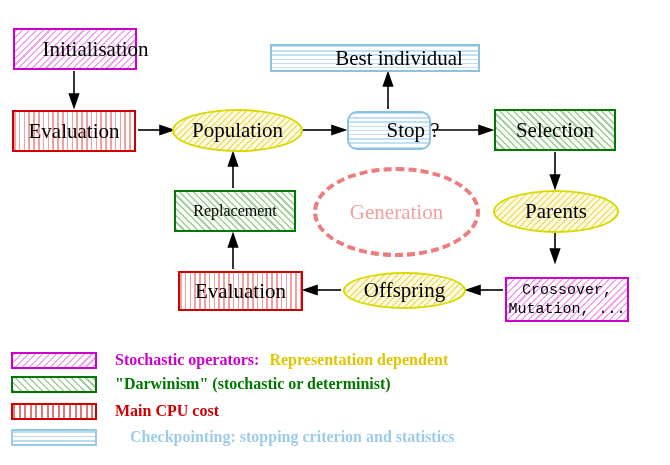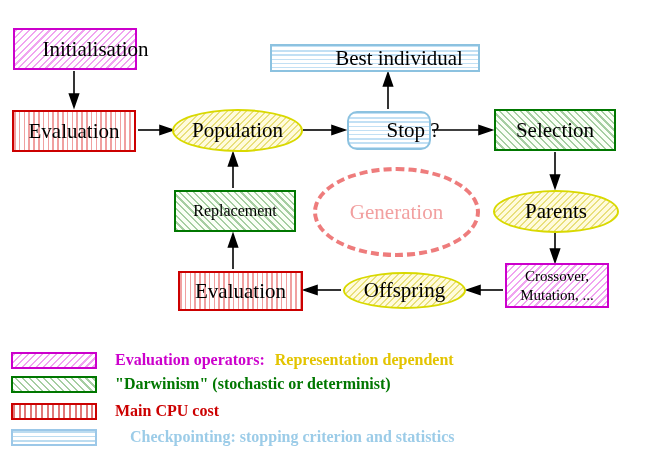--- a/index.html
+++ b/index.html
@@ -114,39 +114,39 @@
   <div class="node ellipse-yellow" style="left:172px;top:109px;width:131px;height:43px;">Population</div>
 
   <div class="node box-cyan" style="left:270px;top:44px;width:210px;height:28px;">Best individual</div>
 
   <div class="node box-cyan" style="left:347px;top:111px;width:84px;height:39px;border-radius:10px;">Stop ?</div>
 
   <div class="node box-green" style="left:494px;top:109px;width:122px;height:42px;">Selection</div>
 
   <div class="node ellipse-yellow" style="left:493px;top:190px;width:126px;height:43px;">Parents</div>
 
-  <div class="node box-magenta twoline" style="left:505px;top:263px;width:104px;height:45px;">
+  <div class="node box-magenta twoline" style="left:505px;top:277px;width:124px;height:45px;font-family:Liberation Mono, monospace;">
     <div>
       <span style="display:block">Crossover,</span>
       <span style="display:block">Mutation, ...</span>
     </div>
   </div>
 
   <div class="node ellipse-yellow" style="left:343px;top:272px;width:123px;height:37px;">Offspring</div>
 
   <div class="node box-red" style="left:178px;top:271px;width:125px;height:40px;">Evaluation</div>
 
   <div class="node box-green small" style="left:174px;top:190px;width:122px;height:42px;">Replacement</div>
 
   <div class="node ellipse-generation" style="left:313px;top:167px;width:167px;height:90px;">Generation</div>
 
   <div class="legend-row" style="top:351px;">
     <span class="swatch swatch-magenta"></span>
     <span>
-      <span class="t-magenta">Evaluation operators:</span>
+      <span class="t-magenta">Stochastic operators:</span>
       <span class="t-yellow">Representation dependent</span>
     </span>
   </div>
 
   <div class="legend-row" style="top:375px;">
     <span class="swatch swatch-green"></span>
     <span class="t-green">"Darwinism" (stochastic or determinist)</span>
   </div>
 
   <div class="legend-row" style="top:402px;">

